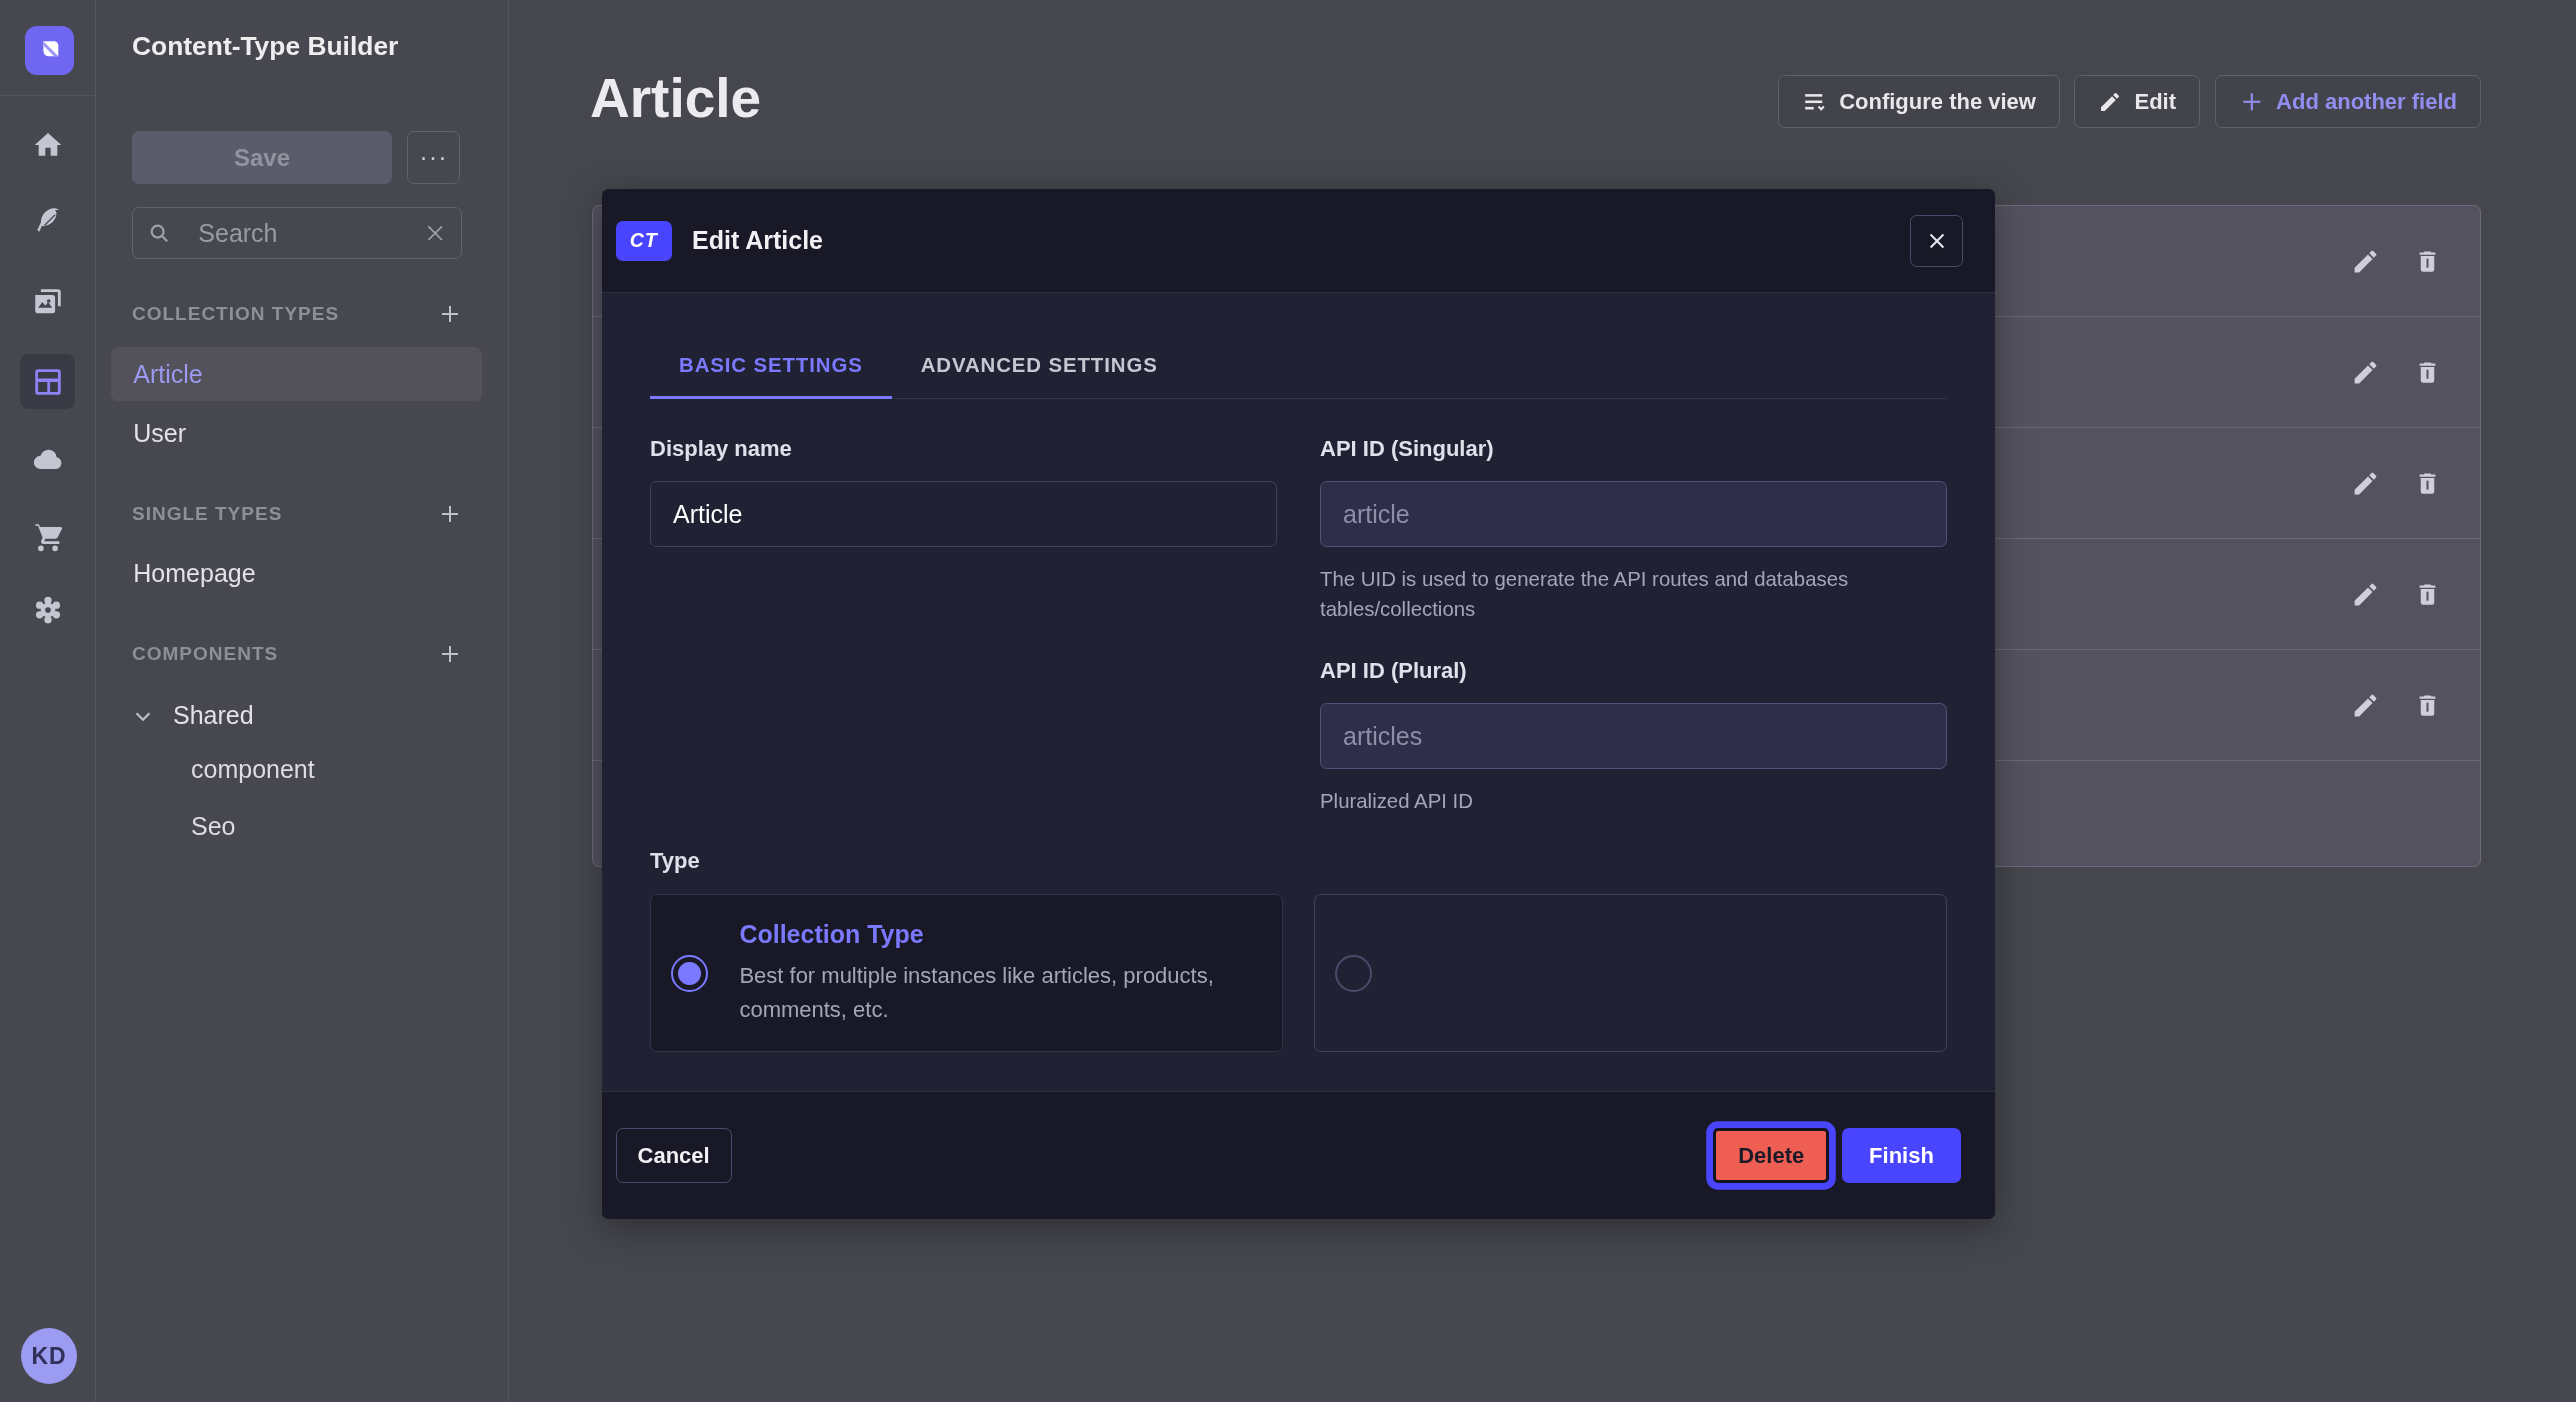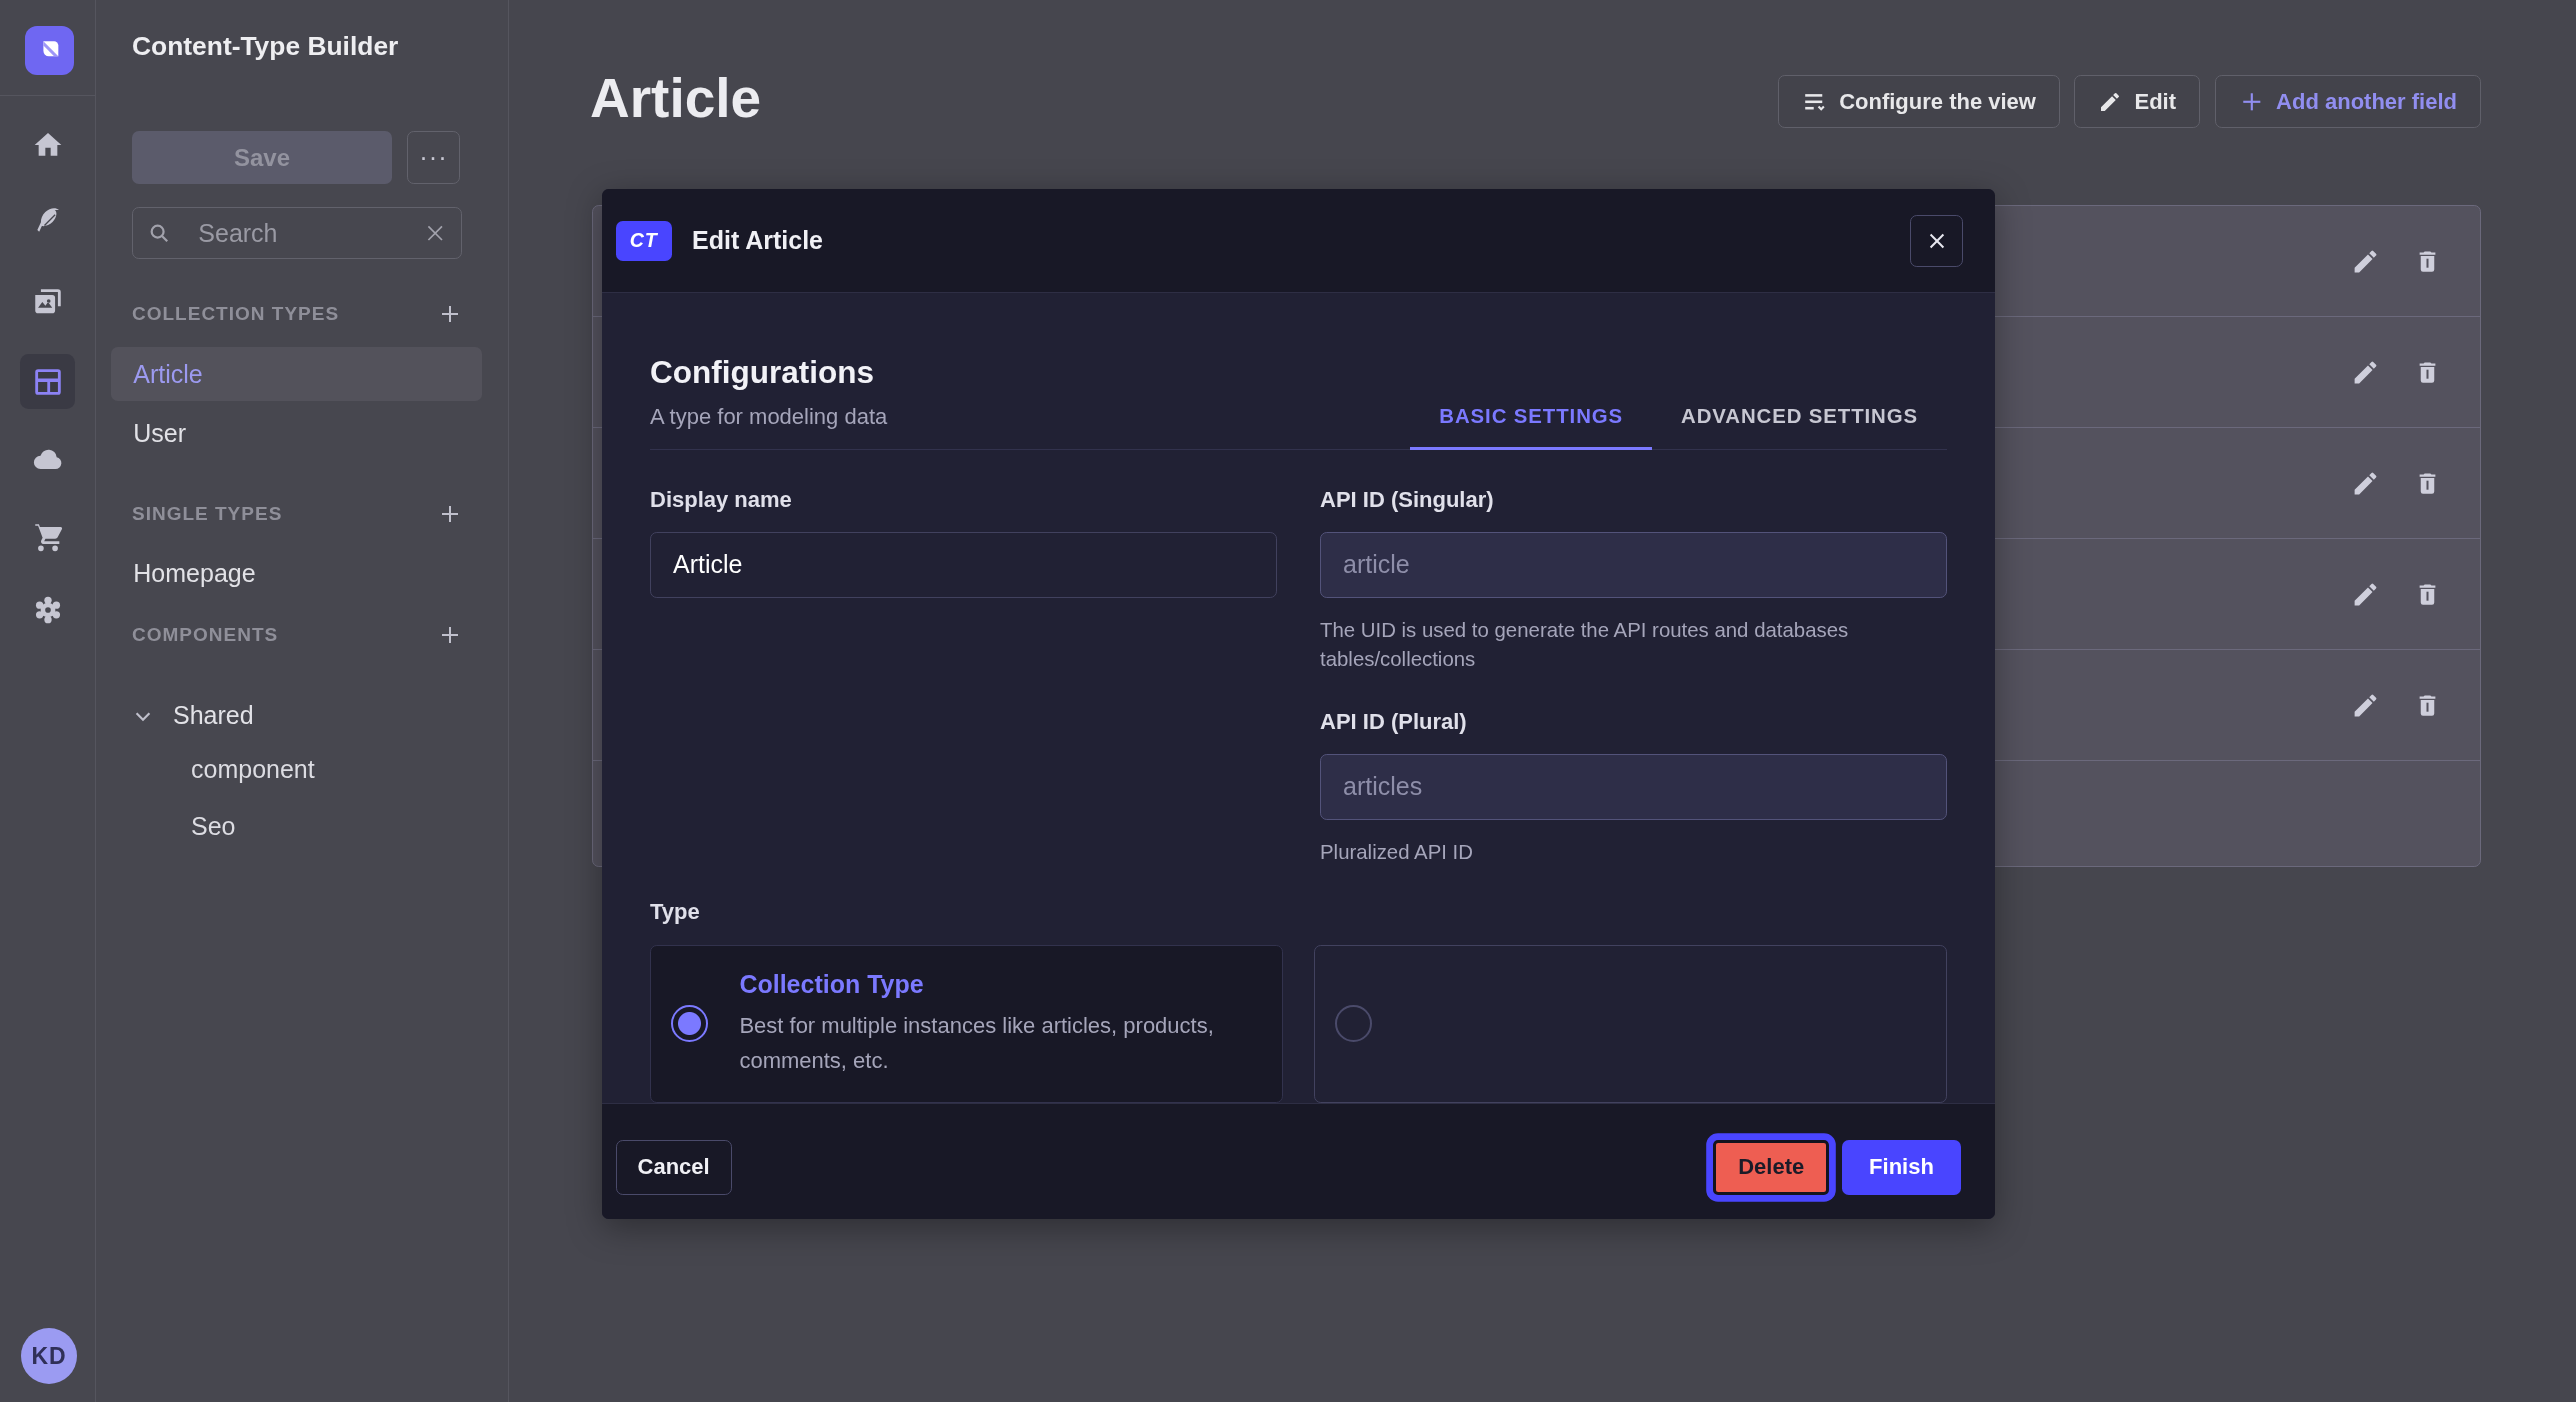--- a/index.html
+++ b/index.html
@@ -179,21 +179,21 @@
       <span>SINGLE TYPES</span>
       <span class="plus">
         <svg width="24" height="24" viewBox="0 0 24 24" fill="none" stroke="currentColor" stroke-width="2">
             <line x1="12" y1="4" x2="12" y2="20"></line>
             <line x1="4" y1="12" x2="20" y2="12"></line>
           </svg>
       </span>
     </div>
     <div class="sb-item" style="top:549px;height:49px;">Homepage</div>
 
-    <div class="sec-label" style="top:616px;height:37px;align-items:center;">
+    <div class="sec-label" style="top:635px;height:37px;align-items:center;">
       <span>COMPONENTS</span>
       <span class="plus">
         <svg width="24" height="24" viewBox="0 0 24 24" fill="none" stroke="currentColor" stroke-width="2">
             <line x1="12" y1="4" x2="12" y2="20"></line>
             <line x1="4" y1="12" x2="20" y2="12"></line>
           </svg>
       </span>
     </div>
     <div class="sb-group" style="top:691px;">
       <span>
@@ -317,24 +317,20 @@
           <svg width="22" height="22" viewBox="0 0 24 24" fill="none" stroke="currentColor" stroke-width="2.2">
               <line x1="5" y1="5" x2="19" y2="19"></line>
               <line x1="19" y1="5" x2="5" y2="19"></line>
             </svg>
         </span>
       </button>
     </div>
 
     <div class="m-body">
       <div class="m-head-row">
-        <div>
-          <div class="m-heading">Configurations</div>
-          <div class="m-subheading">A type for modeling data</div>
-        </div>
         <div class="tabs">
           <div class="tab active">BASIC SETTINGS</div>
           <div class="tab">ADVANCED SETTINGS</div>
         </div>
       </div>
 
       <div class="form-grid">
         <div>
           <div class="f-label">Display name</div>
           <input class="f-input" value="Article" style="">

